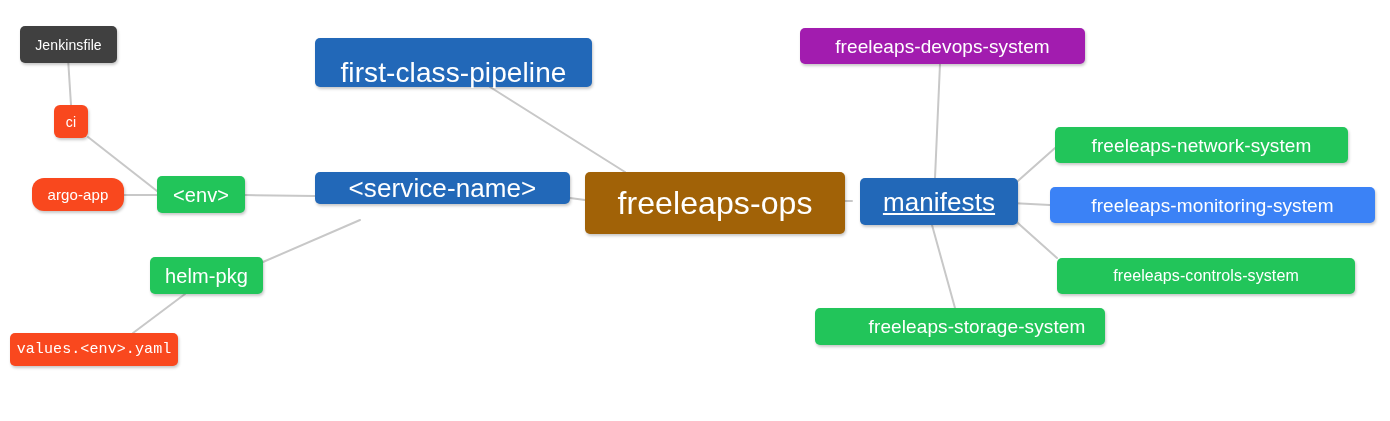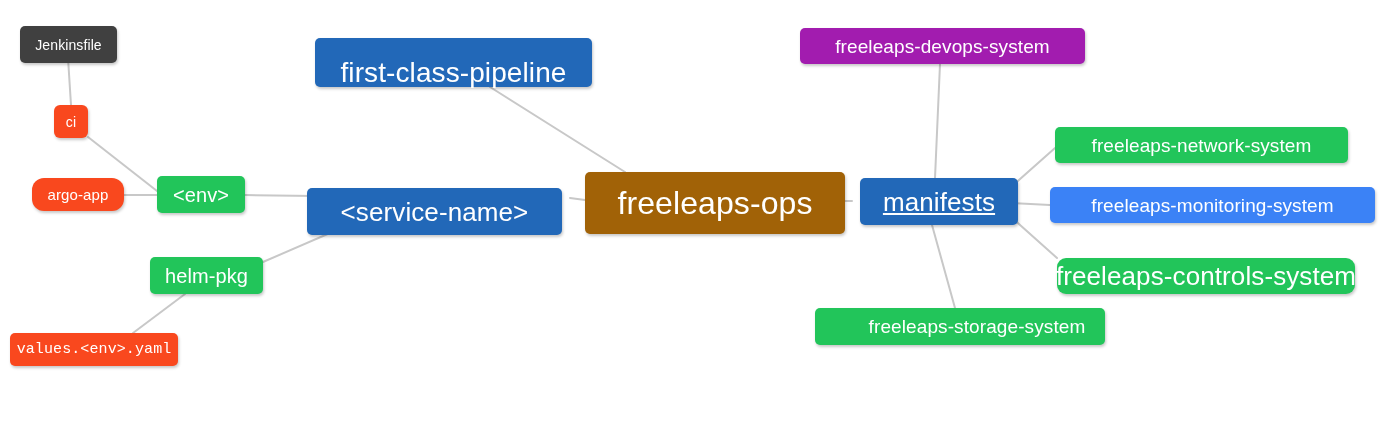--- a/index.html
+++ b/index.html
@@ -90,38 +90,38 @@
       </div>
       <div class="node" style="left: 150px; top: 257px; width: 113px; height: 37px; background: rgb(34, 197, 90); font-size: 20px;">
         <span class="node-label">helm-pkg</span>
       </div>
       <div class="node" style="left: 10px; top: 333px; width: 168px; height: 33px; background: rgb(249, 72, 30); font-size: 15px; font-family: Liberation Mono, monospace;">
         <span class="node-label">values.&lt;env&gt;.yaml</span>
       </div>
       <div class="node" style="left: 315px; top: 38px; width: 277px; height: 49px; background: rgb(34, 104, 184); font-size: 28px; align-items: flex-end;">
         <span class="node-label">first-class-pipeline</span>
       </div>
-      <div class="node" style="left: 307px; top: 172px; width: 255px; height: 47px; background: rgb(34, 104, 184); font-size: 26px; margin-top: 16px;">
+      <div class="node" style="left: 315px; top: 172px; width: 255px; height: 32px; background: rgb(34, 104, 184); font-size: 26px;">
         <span class="node-label">&lt;service-name&gt;</span>
       </div>
       <div class="node" style="left: 585px; top: 172px; width: 260px; height: 62px; background: #a16207; font-size: 32px;">
         <span class="node-label">freeleaps-ops</span>
       </div>
       <div class="node" style="left: 860px; top: 178px; width: 158px; height: 47px; background: rgb(34, 104, 184); font-size: 26px; text-decoration: underline;">
         <span class="node-label">manifests</span>
       </div>
       <div class="node" style="left: 800px; top: 28px; width: 285px; height: 36px; background: #a21caf; font-size: 19px;">
         <span class="node-label">freeleaps-devops-system</span>
       </div>
       <div class="node" style="left: 1055px; top: 112px; width: 293px; height: 36px; background: rgb(34, 197, 90); font-size: 19px; margin-top: 15px;">
         <span class="node-label">freeleaps-network-system</span>
       </div>
       <div class="node" style="left: 1050px; top: 187px; width: 325px; height: 36px; background: #3b82f6; font-size: 19px;">
         <span class="node-label">freeleaps-monitoring-system</span>
       </div>
-      <div class="node" style="left: 1057px; top: 258px; width: 298px; height: 36px; background: rgb(34, 197, 90); font-size: 26px; border-radius: 9px;">
+      <div class="node" style="left: 1057px; top: 258px; width: 298px; height: 36px; background: rgb(34, 197, 90); font-size: 16px;">
         <span class="node-label">freeleaps-controls-system</span>
       </div>
       <div class="node" style="left: 815px; top: 308px; width: 290px; height: 37px; background: rgb(34, 197, 90); font-size: 19px; padding-left: 44px;">
         <span class="node-label">freeleaps-storage-system</span>
       </div>
     </div>
 </div>
 
 </body></html>

